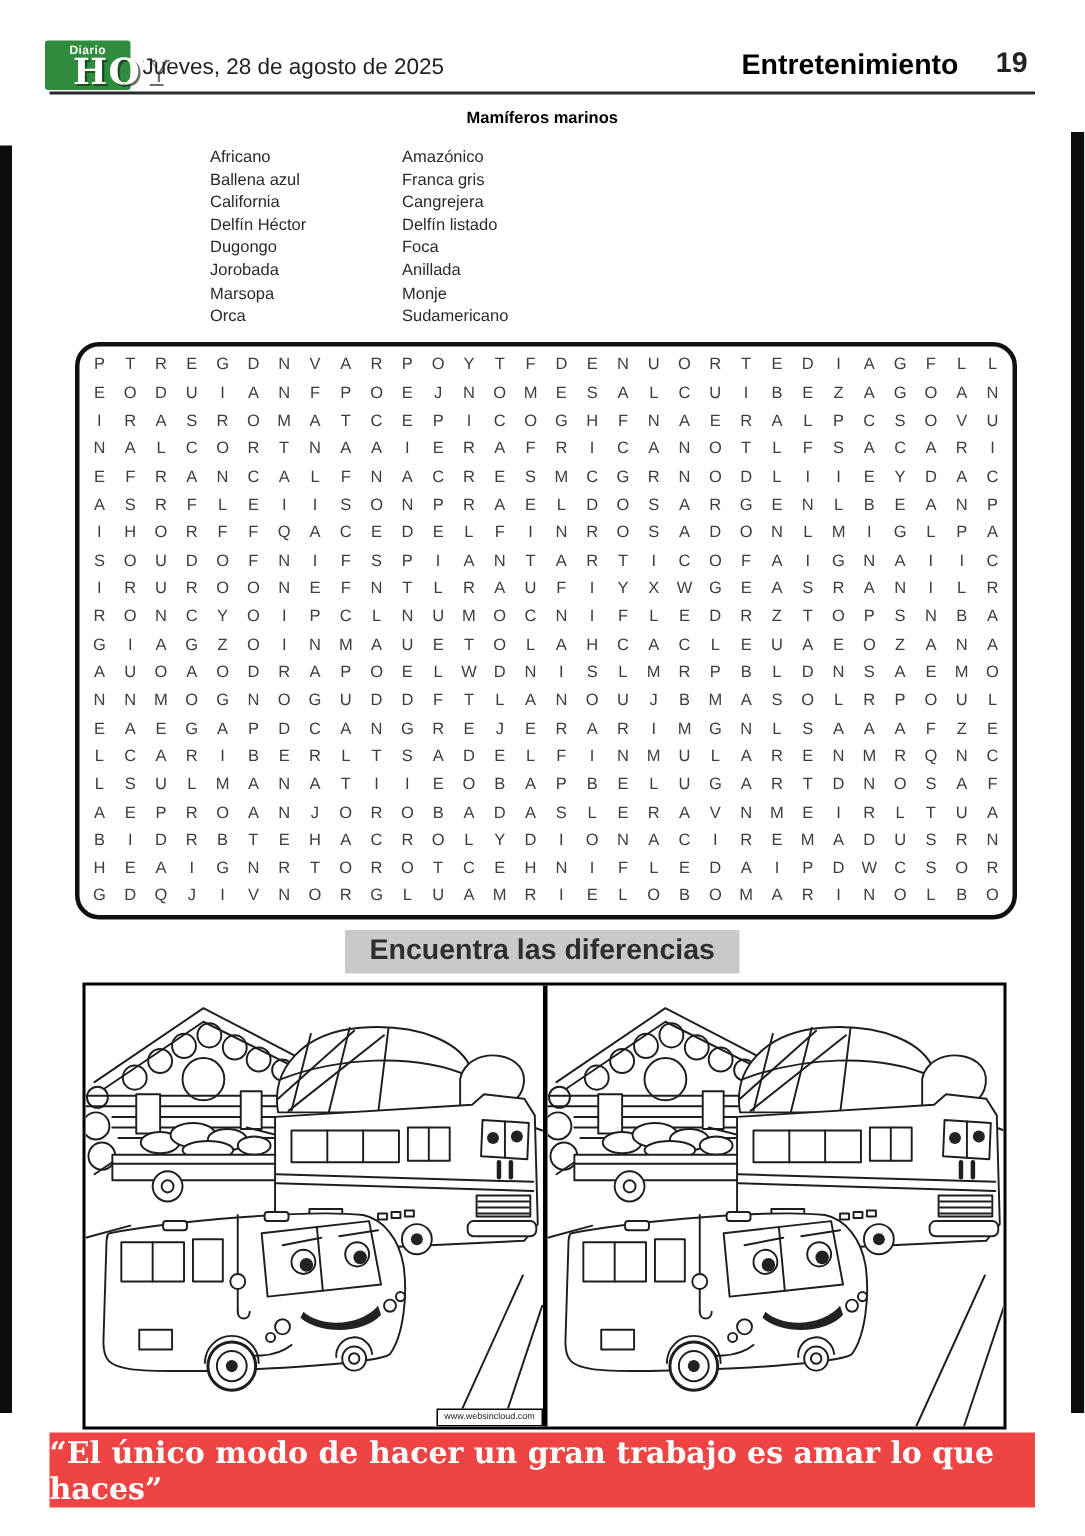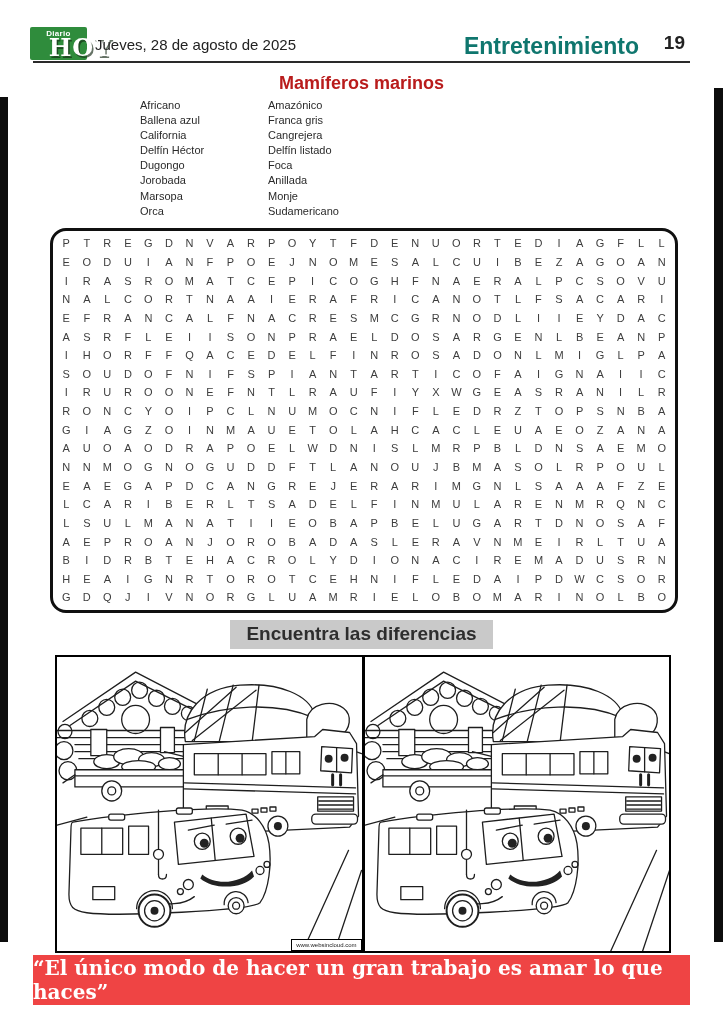--- a/index.html
+++ b/index.html
@@ -11,27 +11,27 @@
   .edge-left{left:0;top:97px;width:8px;height:845px;}
   .edge-right{right:0;top:88px;width:9px;height:854px;}
 
   
   .logo{position:absolute;left:30px;top:27px;width:57px;height:33px;border-radius:2px;
         display:flex;flex-direction:column;align-items:center;justify-content:center;background:#2f8c3c;}
   .logo .logo-top{font-size:8px;font-weight:bold;color:#fff;line-height:8px;letter-spacing:.3px;}
   .logo .logo-main{font-family:"DejaVu Serif",serif;font-weight:bold;font-size:24px;line-height:20px;
         color:#ffffff;letter-spacing:1px;text-shadow:1.5px 1.5px 0 rgba(20,40,20,.65);margin-left:44px;}
   .date{position:absolute;left:95px;top:36px;font-size:15px;color:#222;}
-  .section{position:absolute;right:84px;top:33px;font-size:23px;font-weight:bold;color:#0f766e;}
+  .section{position:absolute;right:84px;top:33px;font-size:19px;font-weight:bold;color:#000000;}
   .pagenum{position:absolute;right:38px;top:32px;font-size:19px;font-weight:bold;color:#222;}
   .header-rule{position:absolute;left:33px;top:61px;width:657px;height:2px;background:#2a2a2a;}
 
   
   .ws-title{position:absolute;left:0;top:73px;width:723px;text-align:center;
-        font-size:18px;font-weight:bold;color:#b91c1c;}
+        font-size:11px;font-weight:bold;color:#000000;}
   .word-list{position:absolute;left:140px;top:98px;width:460px;display:grid;
         grid-template-columns:128px 130px 130px auto;}
   .word-item{font-size:11px;line-height:15.1px;color:#2a2a2a;}
 
   .grid-box{position:absolute;left:50px;top:228px;width:616px;height:373px;
         border:3px solid #101010;border-radius:16px;padding:3px 3px;
         display:flex;flex-direction:column;justify-content:space-around;}
   .grid-row{display:flex;}
   .grid-cell{flex:1;text-align:center;font-size:11px;font-weight:500;color:#3d3d3d;}
 

